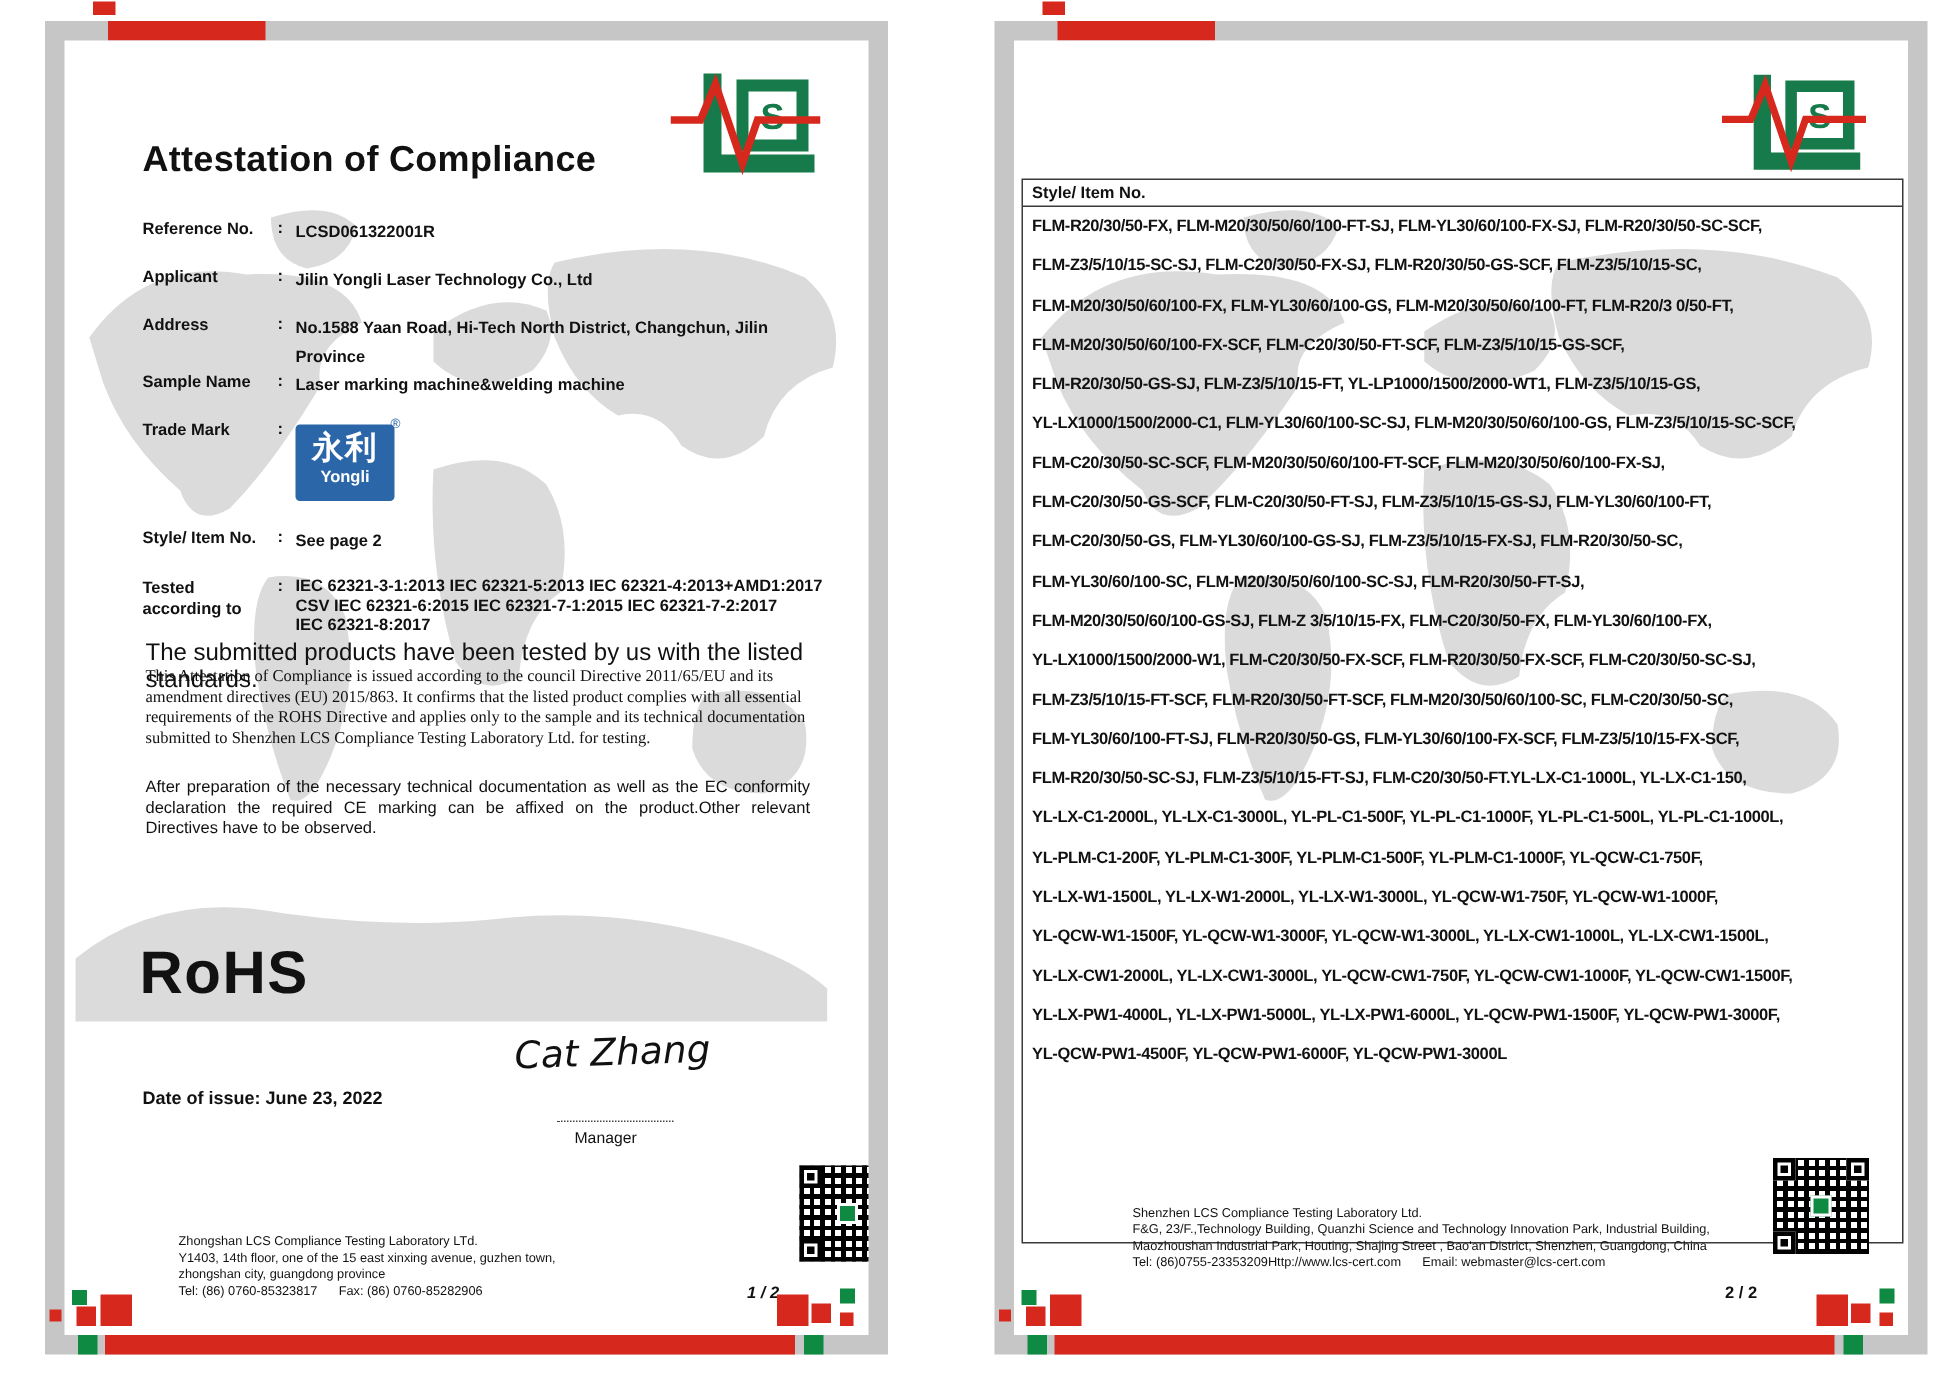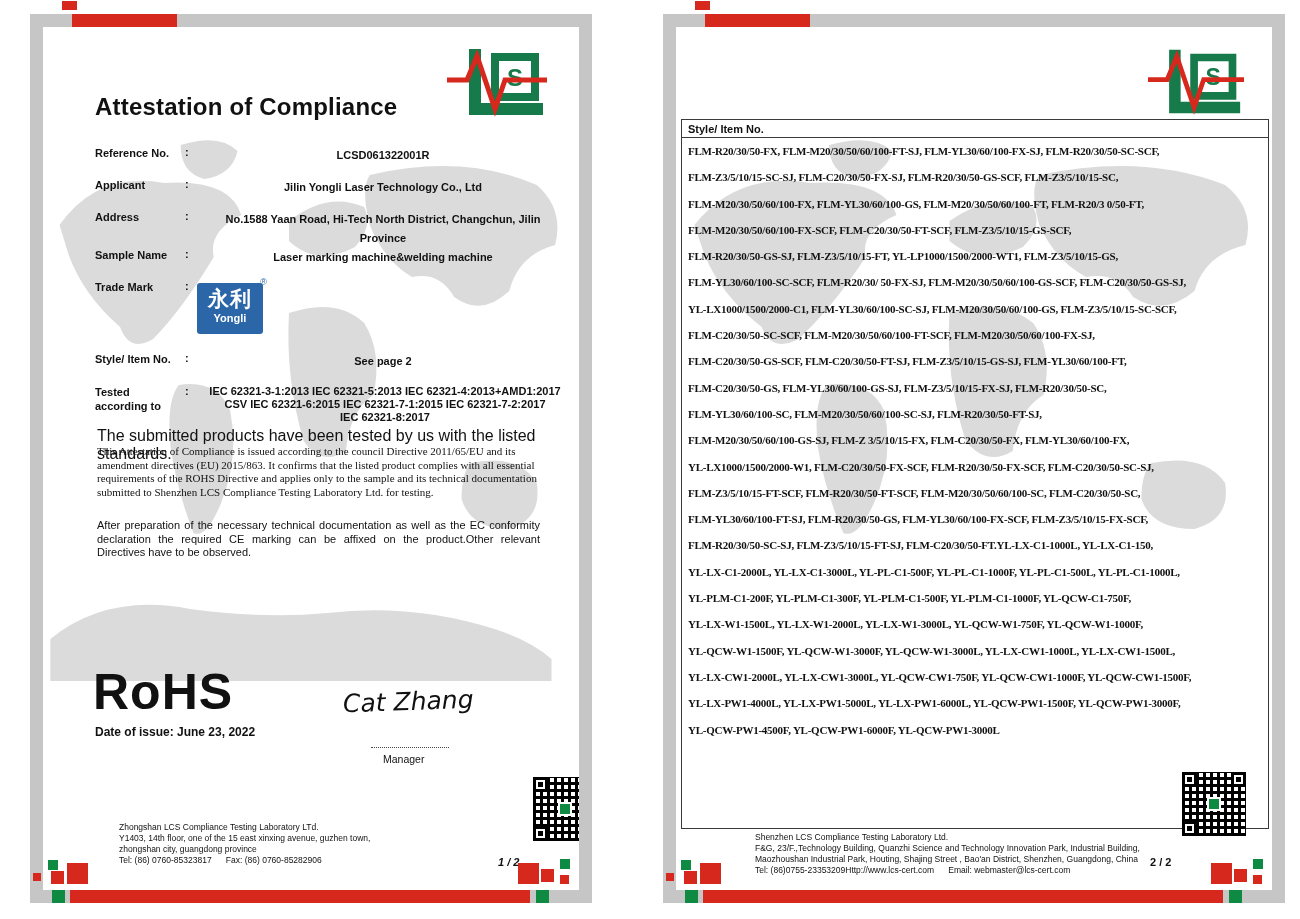--- a/index.html
+++ b/index.html
@@ -32,58 +32,58 @@
   .map{position:absolute;left:0;top:110px;width:100%;height:570px;}
   .lcs-logo{position:absolute;}
   #page1 .lcs-logo{right:32px;top:16px;}
   #page2 .lcs-logo{right:28px;top:17px;}
 
   
   .title{position:absolute;left:52px;top:66px;font-size:24px;font-weight:bold;letter-spacing:0.2px;}
   .row{position:absolute;left:52px;font-size:11px;font-weight:bold;}
   .row .lbl{position:absolute;left:0;top:0;width:95px;line-height:14px;}
   .row .colon{position:absolute;left:90px;top:0;}
-  .row .val{position:absolute;left:102px;top:0;width:372px;line-height:19px;white-space:pre-line;text-align:center;}
+  .row .val{position:absolute;left:102px;top:0;width:372px;line-height:19px;white-space:pre-line;}
   .row .val.std{line-height:13px;width:376px;}
   .note{position:absolute;left:54px;top:400px;width:450px;font-size:16px;font-weight:normal;}
   .para{position:absolute;left:54px;width:443px;font-size:11px;line-height:13.5px;}
   #para1{top:418px;font-family:Liberation Serif, serif;}
   #para2{top:492px;text-align:justify;}
   .tm-logo{position:absolute;left:154px;top:256px;width:66px;height:51px;background:#2b67a8;border-radius:3px;color:#fff;text-align:center;}
   .tm-cn{display:block;font-size:21px;font-weight:bold;line-height:26px;margin-top:3px;letter-spacing:1px;}
   .tm-en{display:block;font-size:11px;font-weight:bold;line-height:12px;}
   .tm-reg{position:absolute;right:-4px;top:-6px;font-size:9px;color:#2b67a8;}
-  .rohs{position:absolute;left:50px;top:636px;font-size:50px;font-weight:bold;letter-spacing:1px;}
+  .rohs{position:absolute;left:50px;top:600px;font-size:40px;font-weight:bold;letter-spacing:1px;}
   .issue-date{position:absolute;left:52px;top:698px;font-size:12px;font-weight:bold;}
   .signature{position:absolute;left:300px;top:660px;font-size:25px;font-style:italic;transform:rotate(-2deg);font-family:"DejaVu Sans",sans-serif;}
   .sig-dots{position:absolute;left:328px;top:706px;width:78px;border-bottom:1.5px dotted #444;height:14px;}
   .sig-role{position:absolute;left:340px;top:726px;font-size:10.5px;}
   .footer{position:absolute;font-size:8.5px;line-height:11px;color:#111;}
   .footer div{white-space:pre-wrap;}
   #footer1{left:76px;top:795px;}
-  #footer2{left:79px;top:805px;}
+  #footer2{left:79px;top:776px;}
   .page-no{position:absolute;font-size:11px;font-weight:bold;}
   #pageno1{left:455px;top:829px;font-style:italic;}
   #pageno2{left:474px;top:829px;}
 
   
   .qr{position:absolute;width:64px;height:64px;background-image:
       repeating-linear-gradient(90deg,#000 0 3px,transparent 3px 7px),
       repeating-linear-gradient(0deg,#000 0 3px,#fff 3px 7px);}
   #qr1{left:490px;top:750px;}
   #qr2{left:506px;top:745px;}
   .qr-f{position:absolute;width:15px;height:15px;border:3px solid #000;background:#fff;box-sizing:border-box;}
   .qr-f::after{content:"";position:absolute;left:2px;top:2px;width:5px;height:5px;background:#000;}
   .qr-f.tl{left:0;top:0;} .qr-f.tr{right:0;top:0;} .qr-f.bl{left:0;bottom:0;}
   .qr-logo{position:absolute;left:25px;top:25px;width:14px;height:14px;background:#0f8a43;border:2px solid #fff;box-sizing:border-box;}
 
   
   .items-box{position:absolute;left:5px;top:92px;width:586px;height:708px;border:1.5px solid #3a3a3a;background:transparent;overflow:hidden;}
   .items-head{font-size:11px;font-weight:bold;padding:3px 0 2px 6px;border-bottom:1.5px solid #3a3a3a;}
-  .items-list{padding-left:6px;font-family:Liberation Serif, serif;}
+  .items-list{padding-left:6px;}
   .items-list .item{font-size:11px;font-weight:bold;letter-spacing:-0.25px;line-height:26.3px;white-space:nowrap;}
 </style>
 </head>
 <body>
 
 <div class="page" id="page1">
   <div class="top-red-sq"></div>
   <div class="top-red-seg"></div>
 
   <div class="sheet">
@@ -218,21 +218,20 @@
     </svg>
 
     <div class="items-box">
       <div class="items-head">Style/ Item No.</div>
       <div class="items-list">
           <div class="item">FLM-R20/30/50-FX, FLM-M20/30/50/60/100-FT-SJ, FLM-YL30/60/100-FX-SJ, FLM-R20/30/50-SC-SCF,</div>
           <div class="item">FLM-Z3/5/10/15-SC-SJ, FLM-C20/30/50-FX-SJ, FLM-R20/30/50-GS-SCF, FLM-Z3/5/10/15-SC,</div>
           <div class="item">FLM-M20/30/50/60/100-FX, FLM-YL30/60/100-GS, FLM-M20/30/50/60/100-FT, FLM-R20/3 0/50-FT,</div>
           <div class="item">FLM-M20/30/50/60/100-FX-SCF, FLM-C20/30/50-FT-SCF, FLM-Z3/5/10/15-GS-SCF,</div>
           <div class="item">FLM-R20/30/50-GS-SJ, FLM-Z3/5/10/15-FT, YL-LP1000/1500/2000-WT1, FLM-Z3/5/10/15-GS,</div>
-          <div class="item">FLM-YL30/60/100-SC-SCF,  FLM-R20/30/ 50-FX-SJ,  FLM-M20/30/50/60/100-GS-SCF,  FLM-C20/30/50-GS-SJ,</div>
           <div class="item">YL-LX1000/1500/2000-C1,  FLM-YL30/60/100-SC-SJ,  FLM-M20/30/50/60/100-GS,  FLM-Z3/5/10/15-SC-SCF,</div>
           <div class="item">FLM-C20/30/50-SC-SCF, FLM-M20/30/50/60/100-FT-SCF, FLM-M20/30/50/60/100-FX-SJ,</div>
           <div class="item">FLM-C20/30/50-GS-SCF, FLM-C20/30/50-FT-SJ, FLM-Z3/5/10/15-GS-SJ, FLM-YL30/60/100-FT,</div>
           <div class="item">FLM-C20/30/50-GS, FLM-YL30/60/100-GS-SJ, FLM-Z3/5/10/15-FX-SJ, FLM-R20/30/50-SC,</div>
           <div class="item">FLM-YL30/60/100-SC, FLM-M20/30/50/60/100-SC-SJ, FLM-R20/30/50-FT-SJ,</div>
           <div class="item">FLM-M20/30/50/60/100-GS-SJ, FLM-Z 3/5/10/15-FX, FLM-C20/30/50-FX, FLM-YL30/60/100-FX,</div>
           <div class="item">YL-LX1000/1500/2000-W1, FLM-C20/30/50-FX-SCF, FLM-R20/30/50-FX-SCF, FLM-C20/30/50-SC-SJ,</div>
           <div class="item">FLM-Z3/5/10/15-FT-SCF, FLM-R20/30/50-FT-SCF, FLM-M20/30/50/60/100-SC, FLM-C20/30/50-SC,</div>
           <div class="item">FLM-YL30/60/100-FT-SJ, FLM-R20/30/50-GS, FLM-YL30/60/100-FX-SCF, FLM-Z3/5/10/15-FX-SCF,</div>
           <div class="item">FLM-R20/30/50-SC-SJ, FLM-Z3/5/10/15-FT-SJ, FLM-C20/30/50-FT.YL-LX-C1-1000L, YL-LX-C1-150,</div>

